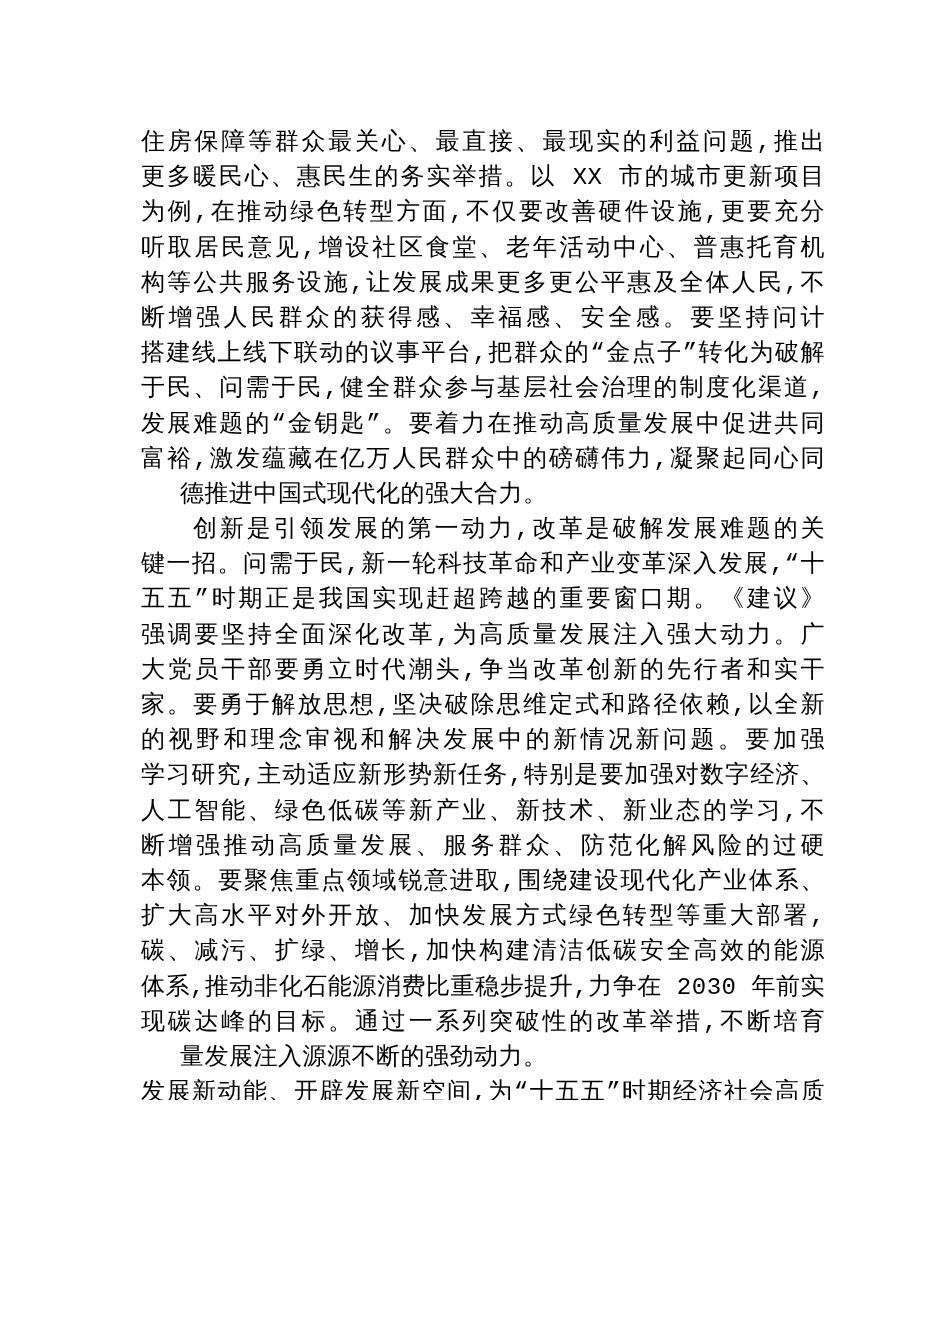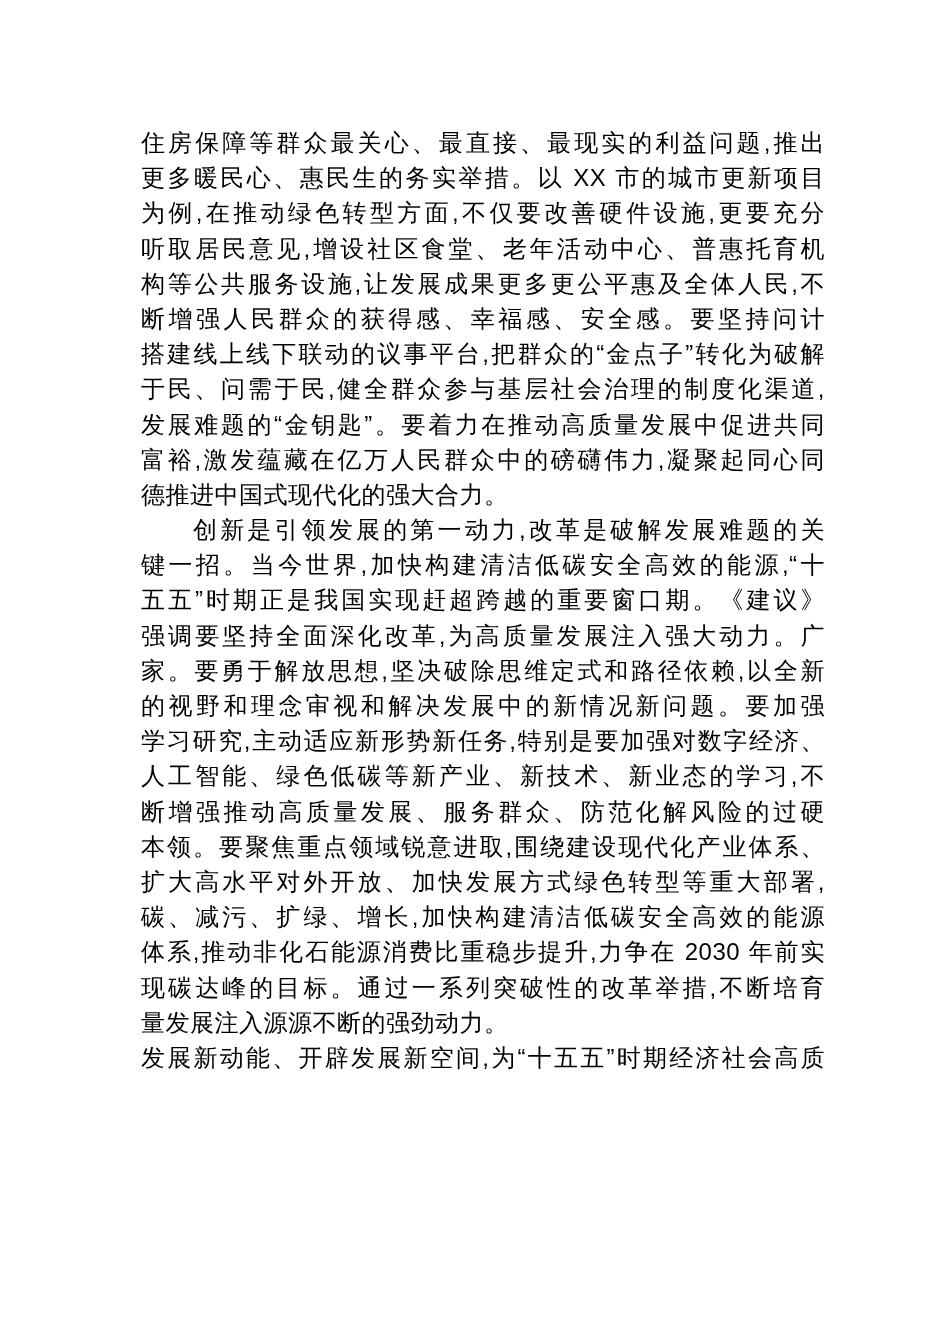--- a/index.html
+++ b/index.html
@@ -6,21 +6,21 @@
     margin: 0;
     padding: 0;
     background: #ffffff;
   }
   .page {
     position: relative;
     width: 950px;
     height: 1100px;
     background: #ffffff;
     color: #000000;
-    font-family: Liberation Sans, sans-serif;
+    font-family: Liberation Mono, monospace;
     overflow: hidden;
   }
   .text-block {
     position: absolute;
     left: 141px;
     top: 125px;
     width: 684px;
   }
   .line {
     font-size: 24px;
@@ -30,20 +30,21 @@
     text-align: justify;
     text-align-last: justify;
     text-justify: inter-character;
     word-break: keep-all;
     white-space: normal;
     letter-spacing: 0.5px;
   }
   .line.end {
     text-align: right;
     text-align-last: left;
+    margin-left: 39px;
   }
   .line.indent {
     text-indent: 52px;
   }
   .page-footer {
     position: absolute;
     left: 0;
     top: 1184px;
     width: 950px;
     text-align: center;
@@ -61,23 +62,24 @@
     <div class="line">为例,在推动绿色转型方面,不仅要改善硬件设施,更要充分</div>
     <div class="line">听取居民意见,增设社区食堂、老年活动中心、普惠托育机</div>
     <div class="line">构等公共服务设施,让发展成果更多更公平惠及全体人民,不</div>
     <div class="line">断增强人民群众的获得感、幸福感、安全感。要坚持问计</div>
     <div class="line">搭建线上线下联动的议事平台,把群众的“金点子”转化为破解</div>
     <div class="line">于民、问需于民,健全群众参与基层社会治理的制度化渠道,</div>
     <div class="line">发展难题的“金钥匙”。要着力在推动高质量发展中促进共同</div>
     <div class="line">富裕,激发蕴藏在亿万人民群众中的磅礴伟力,凝聚起同心同</div>
     <div class="line end">德推进中国式现代化的强大合力。</div>
     <div class="line indent">创新是引领发展的第一动力,改革是破解发展难题的关</div>
-    <div class="line">键一招。当今世界,加快构建清洁低碳安全高效的能源,“十</div>
+    <div class="line">键一招。问需于民,新一轮科技革命和产业变革深入发展,“十</div>
     <div class="line">五五”时期正是我国实现赶超跨越的重要窗口期。《建议》</div>
     <div class="line">强调要坚持全面深化改革,为高质量发展注入强大动力。广</div>
+    <div class="line">大党员干部要勇立时代潮头,争当改革创新的先行者和实干</div>
     <div class="line">家。要勇于解放思想,坚决破除思维定式和路径依赖,以全新</div>
     <div class="line">的视野和理念审视和解决发展中的新情况新问题。要加强</div>
     <div class="line">学习研究,主动适应新形势新任务,特别是要加强对数字经济、</div>
     <div class="line">人工智能、绿色低碳等新产业、新技术、新业态的学习,不</div>
     <div class="line">断增强推动高质量发展、服务群众、防范化解风险的过硬</div>
     <div class="line">本领。要聚焦重点领域锐意进取,围绕建设现代化产业体系、</div>
     <div class="line">扩大高水平对外开放、加快发展方式绿色转型等重大部署,</div>
     <div class="line">碳、减污、扩绿、增长,加快构建清洁低碳安全高效的能源</div>
     <div class="line">体系,推动非化石能源消费比重稳步提升,力争在 2030 年前实</div>
     <div class="line">现碳达峰的目标。通过一系列突破性的改革举措,不断培育</div>

